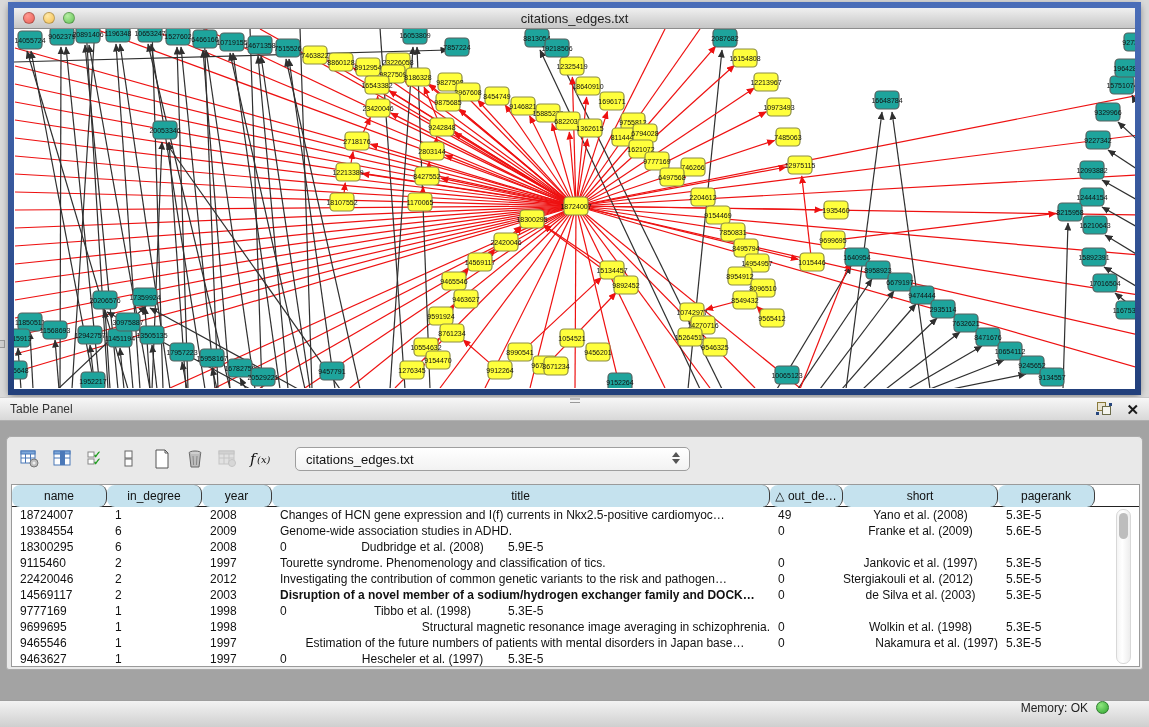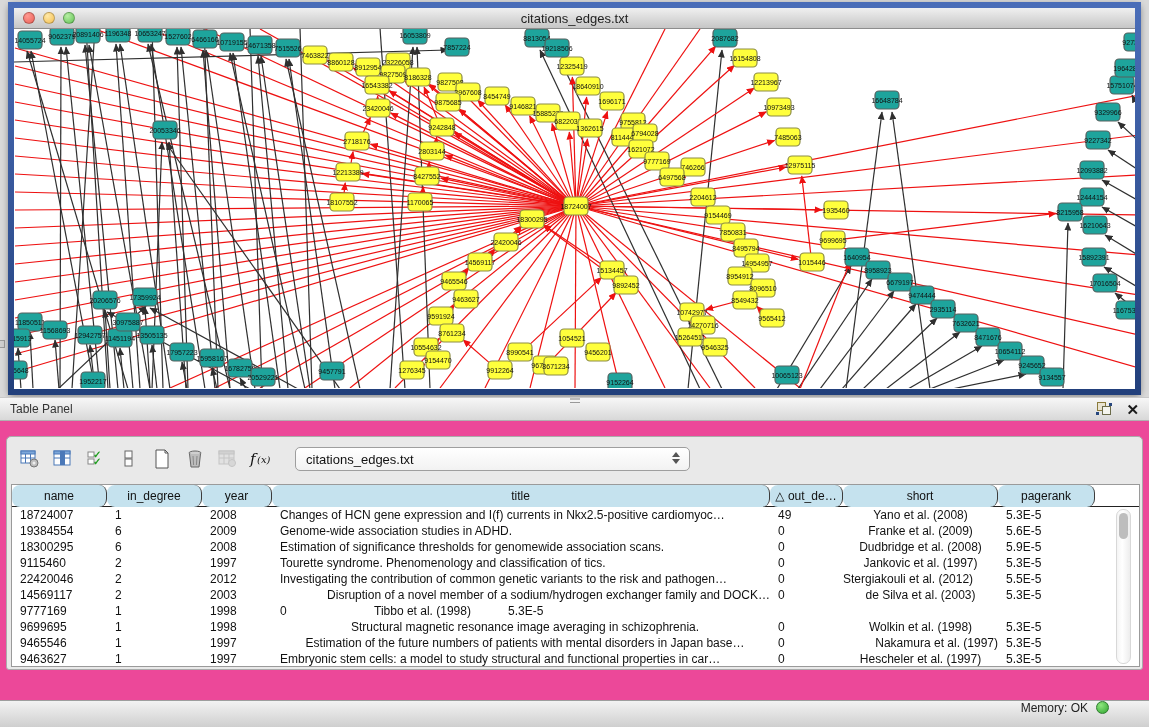--- a/index.html
+++ b/index.html
@@ -16,21 +16,21 @@
   .lights { display:flex; gap:8px; margin-left:9px; }
   .light { width:12px; height:12px; border-radius:50%; border:1px solid rgba(0,0,0,.25); }
   .light.red { background:radial-gradient(circle at 35% 30%,#ff9a92,#ec6056); }
   .light.yellow { background:radial-gradient(circle at 35% 30%,#ffe9a8,#f5bf4f); }
   .light.green { background:radial-gradient(circle at 35% 30%,#b7eea4,#61c354); }
   .win-title { position:absolute; left:0; right:0; text-align:center; font-size:13px; color:#222; }
   .canvas { position:relative; width:1121px; height:359px; background:#fff; overflow:hidden; }
   .canvas svg { position:absolute; left:0; top:0; }
 
   
-  .table-panel { position:absolute; left:0; top:397px; width:1149px; height:303px; background:#ec4899; }
+  .table-panel { position:absolute; left:0; top:397px; width:1149px; height:303px; background:#a3a3a3; }
   .panel-header { height:24px; background:linear-gradient(#f7f7f7,#d8d8d8);
     border-top:1px solid #c9c9c9; border-bottom:1px solid #b0b0b0;
     display:flex; align-items:center; padding:0 10px; font-size:12px; color:#333; }
   .panel-header .grip { position:absolute; left:570px; top:1px; width:10px; height:5px;
     border-top:2px solid #bbb; border-bottom:1px solid #999; }
   .panel-header .spacer { flex:1; }
   .float-btn { width:18px; height:16px; position:relative; margin-right:12px; cursor:pointer; }
   .float-btn .sq1 { position:absolute; left:1px; top:1px; width:9px; height:9px; border:1px solid #8a7a3a; background:#e9e4d2; }
   .float-btn .sq2 { position:absolute; left:6px; top:5px; width:9px; height:9px; border:1px solid #6b6b4a; background:#f5f5ee; }
   .float-btn .dot1,.float-btn .dot2 { position:absolute; width:3px; height:3px; background:#27477e; }
@@ -940,21 +940,20 @@
             <div class="td" style="width: 70px; text-align: left; padding-left: 8px;">2009</div>
             <div class="td" style="width: 498px; text-align: left; padding-left: 8px;">Genome-wide association studies in ADHD.</div>
             <div class="td" style="width: 73px; text-align: left; padding-left: 8px;">0</div>
             <div class="td" style="width: 155px; text-align: center; padding-left: 0px;">Franke et al. (2009)</div>
             <div class="td" style="width: 97px; text-align: left; padding-left: 8px;">5.6E-5</div>
           </div>
           <div class="tr">
             <div class="td" style="width: 95px; text-align: left; padding-left: 8px;">18300295</div>
             <div class="td" style="width: 95px; text-align: left; padding-left: 8px;">6</div>
             <div class="td" style="width: 70px; text-align: left; padding-left: 8px;">2008</div>
-            <div class="td" style="width: 498px; text-align: left; padding-left: 8px;">Estimation of significance thresholds for genomewide association scans.</div>
             <div class="td" style="width: 73px; text-align: left; padding-left: 8px;">0</div>
             <div class="td" style="width: 155px; text-align: center; padding-left: 0px;">Dudbridge et al. (2008)</div>
             <div class="td" style="width: 97px; text-align: left; padding-left: 8px;">5.9E-5</div>
           </div>
           <div class="tr">
             <div class="td" style="width: 95px; text-align: left; padding-left: 8px;">9115460</div>
             <div class="td" style="width: 95px; text-align: left; padding-left: 8px;">2</div>
             <div class="td" style="width: 70px; text-align: left; padding-left: 8px;">1997</div>
             <div class="td" style="width: 498px; text-align: left; padding-left: 8px;">Tourette syndrome. Phenomenology and classification of tics.</div>
             <div class="td" style="width: 73px; text-align: left; padding-left: 8px;">0</div>
@@ -967,56 +966,55 @@
             <div class="td" style="width: 70px; text-align: left; padding-left: 8px;">2012</div>
             <div class="td" style="width: 498px; text-align: left; padding-left: 8px;">Investigating the contribution of common genetic variants to the risk and pathogen…</div>
             <div class="td" style="width: 73px; text-align: left; padding-left: 8px;">0</div>
             <div class="td" style="width: 155px; padding-left: 0px;">Stergiakouli et al. (2012)</div>
             <div class="td" style="width: 97px; text-align: left; padding-left: 8px;">5.5E-5</div>
           </div>
           <div class="tr">
             <div class="td" style="width: 95px; text-align: left; padding-left: 8px;">14569117</div>
             <div class="td" style="width: 95px; text-align: left; padding-left: 8px;">2</div>
             <div class="td" style="width: 70px; text-align: left; padding-left: 8px;">2003</div>
-            <div class="td" style="width: 498px; text-align: right; padding-left: 8px;">Disruption of a novel member of a sodium/hydrogen exchanger family and DOCK…</div>
+            <div class="td" style="width: 498px; text-align: left; padding-left: 8px; font-weight: bold;">Disruption of a novel member of a sodium/hydrogen exchanger family and DOCK…</div>
             <div class="td" style="width: 73px; text-align: left; padding-left: 8px;">0</div>
             <div class="td" style="width: 155px; text-align: center; padding-left: 0px;">de Silva et al. (2003)</div>
             <div class="td" style="width: 97px; text-align: left; padding-left: 8px;">5.3E-5</div>
           </div>
           <div class="tr">
             <div class="td" style="width: 95px; text-align: left; padding-left: 8px;">9777169</div>
             <div class="td" style="width: 95px; text-align: left; padding-left: 8px;">1</div>
             <div class="td" style="width: 70px; text-align: left; padding-left: 8px;">1998</div>
             <div class="td" style="width: 73px; text-align: left; padding-left: 8px;">0</div>
             <div class="td" style="width: 155px; text-align: center; padding-left: 0px;">Tibbo et al. (1998)</div>
             <div class="td" style="width: 97px; text-align: left; padding-left: 8px;">5.3E-5</div>
           </div>
           <div class="tr">
             <div class="td" style="width: 95px; text-align: left; padding-left: 8px;">9699695</div>
             <div class="td" style="width: 95px; text-align: left; padding-left: 8px;">1</div>
             <div class="td" style="width: 70px; text-align: left; padding-left: 8px;">1998</div>
-            <div class="td" style="width: 498px; text-align: center; padding-left: 8px;">Structural magnetic resonance image averaging in schizophrenia.</div>
+            <div class="td" style="width: 498px; text-align: right; padding-left: 8px;">Structural magnetic resonance image averaging in schizophrenia.</div>
             <div class="td" style="width: 73px; text-align: left; padding-left: 8px;">0</div>
             <div class="td" style="width: 155px; text-align: center; padding-left: 0px;">Wolkin et al. (1998)</div>
             <div class="td" style="width: 97px; text-align: left; padding-left: 8px;">5.3E-5</div>
           </div>
           <div class="tr">
             <div class="td" style="width: 95px; text-align: left; padding-left: 8px;">9465546</div>
             <div class="td" style="width: 95px; text-align: left; padding-left: 8px;">1</div>
             <div class="td" style="width: 70px; text-align: left; padding-left: 8px;">1997</div>
             <div class="td" style="width: 498px; text-align: center; padding-left: 8px;">Estimation of the future numbers of patients with mental disorders in Japan base…</div>
             <div class="td" style="width: 73px; text-align: left; padding-left: 8px;">0</div>
             <div class="td" style="width: 155px; text-align: right; padding-left: 0px;">Nakamura et al. (1997)</div>
             <div class="td" style="width: 97px; text-align: left; padding-left: 8px;">5.3E-5</div>
           </div>
           <div class="tr">
             <div class="td" style="width: 95px; text-align: left; padding-left: 8px;">9463627</div>
             <div class="td" style="width: 95px; text-align: left; padding-left: 8px;">1</div>
             <div class="td" style="width: 70px; text-align: left; padding-left: 8px;">1997</div>
-            <div class="td" style="width: 498px; text-align: left; padding-left: 8px;">Embryonic stem cells: a model to study structural and functional properties in car…</div>
             <div class="td" style="width: 73px; text-align: left; padding-left: 8px;">0</div>
             <div class="td" style="width: 155px; text-align: center; padding-left: 0px;">Hescheler et al. (1997)</div>
             <div class="td" style="width: 97px; text-align: left; padding-left: 8px;">5.3E-5</div>
           </div>
         </div>
       <div class="vscroll">
         <div class="vthumb"></div>
       </div>
     </div>
 

